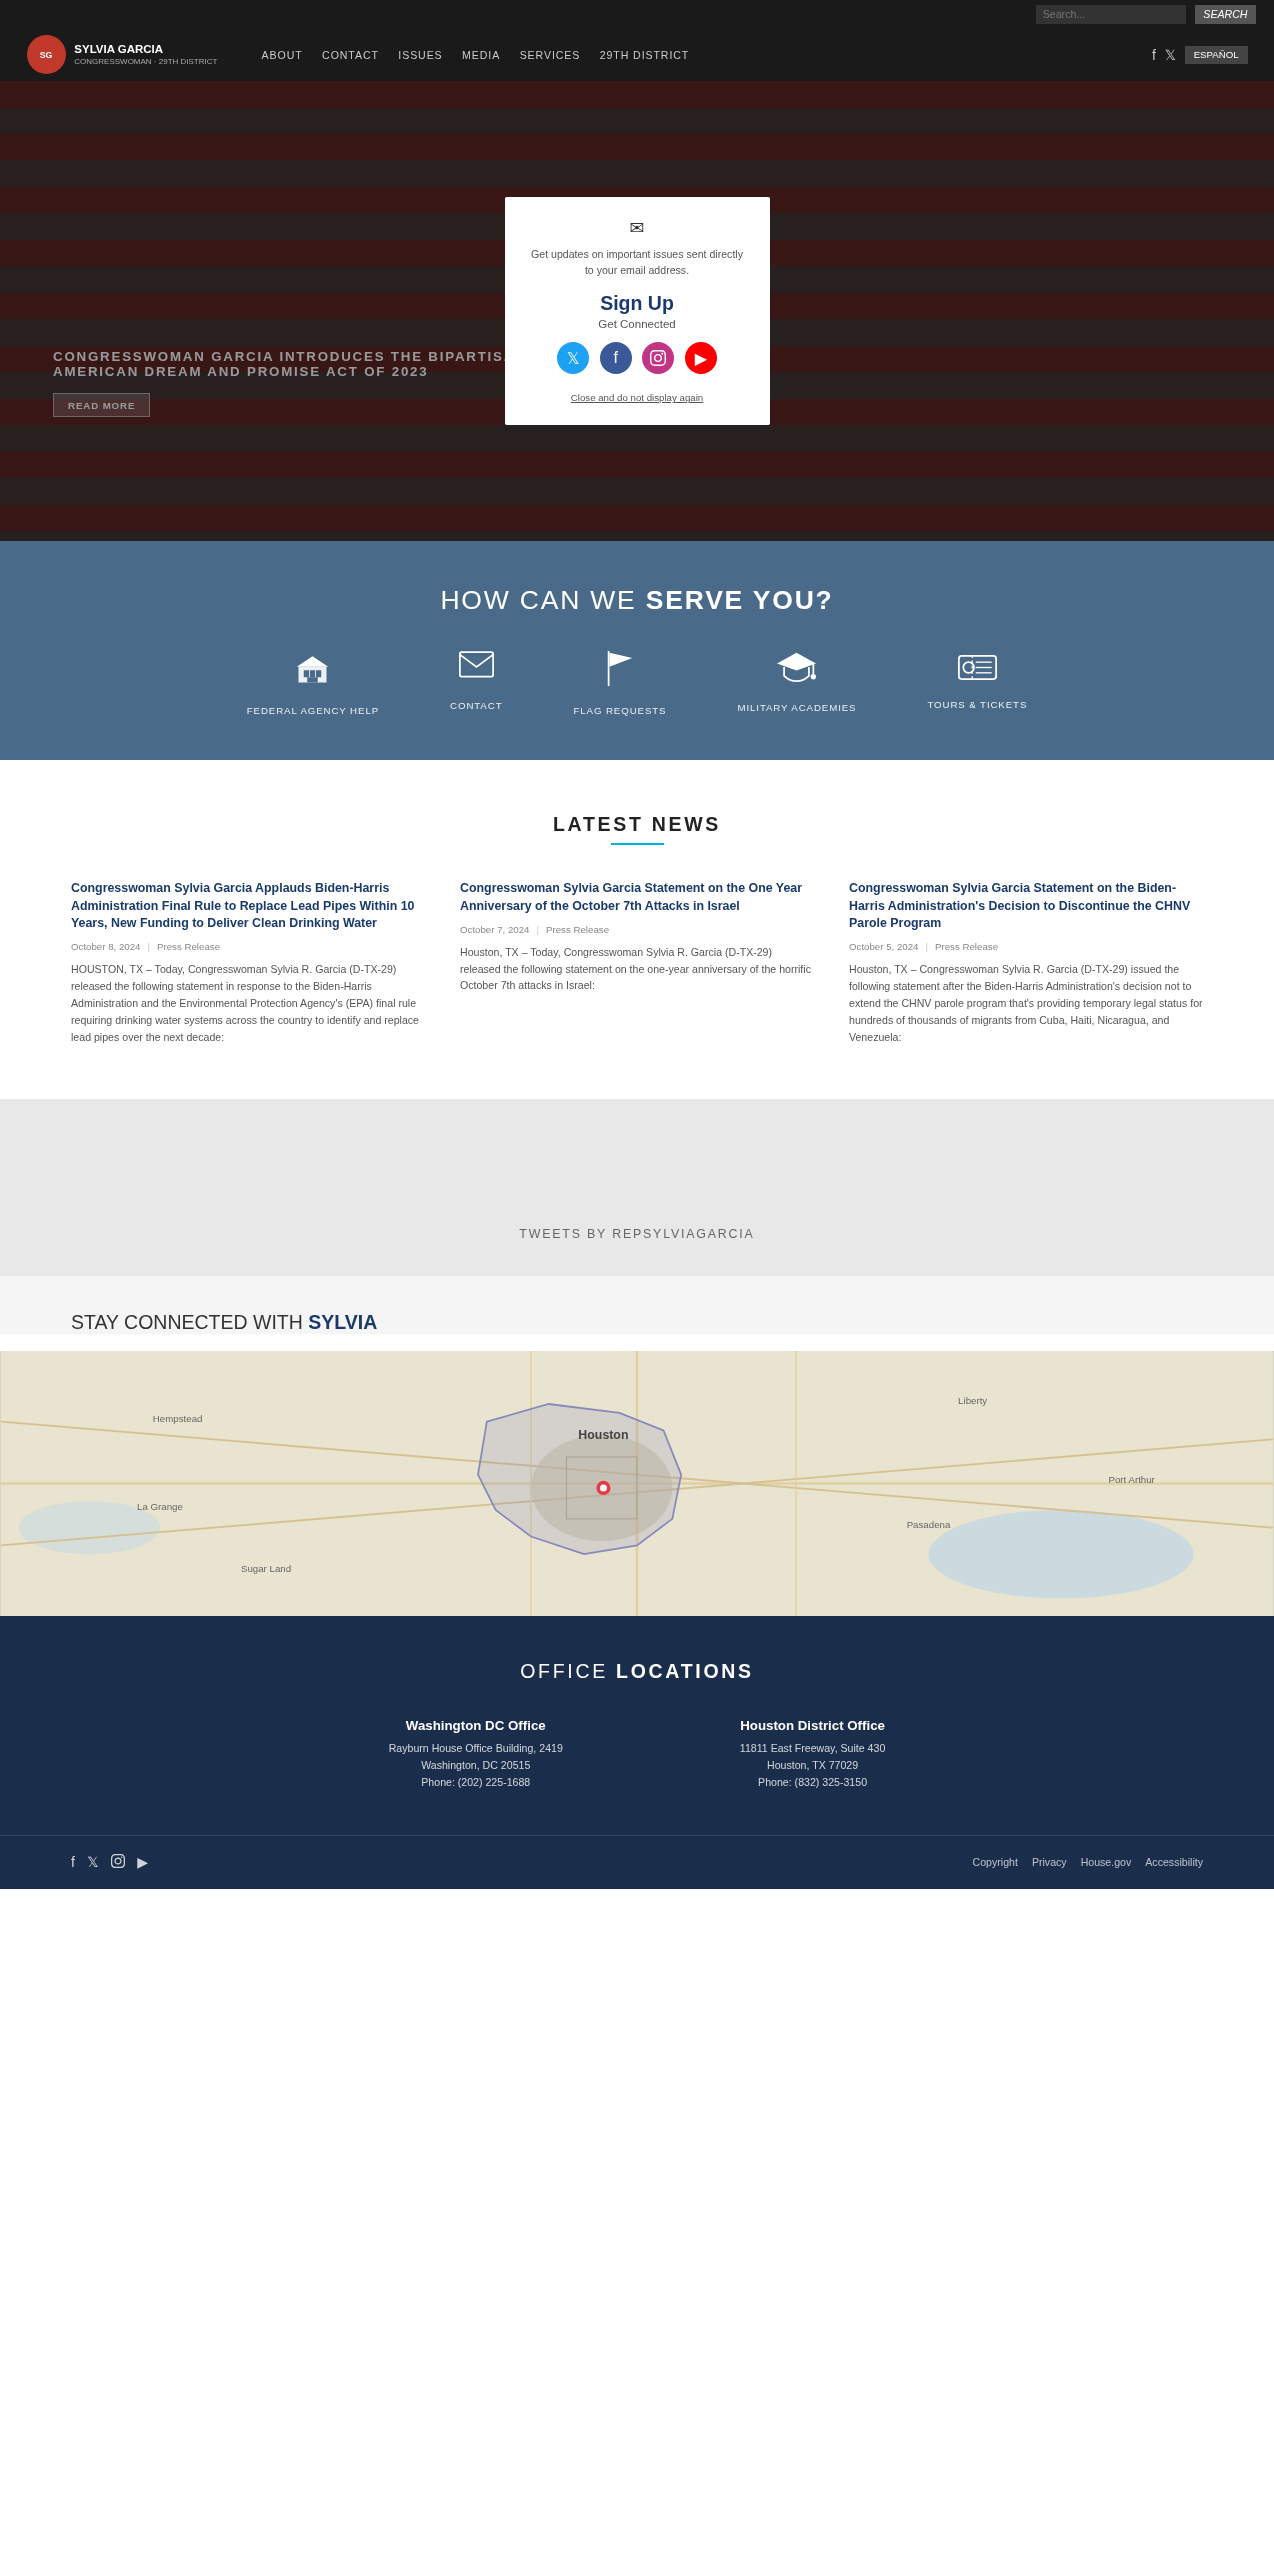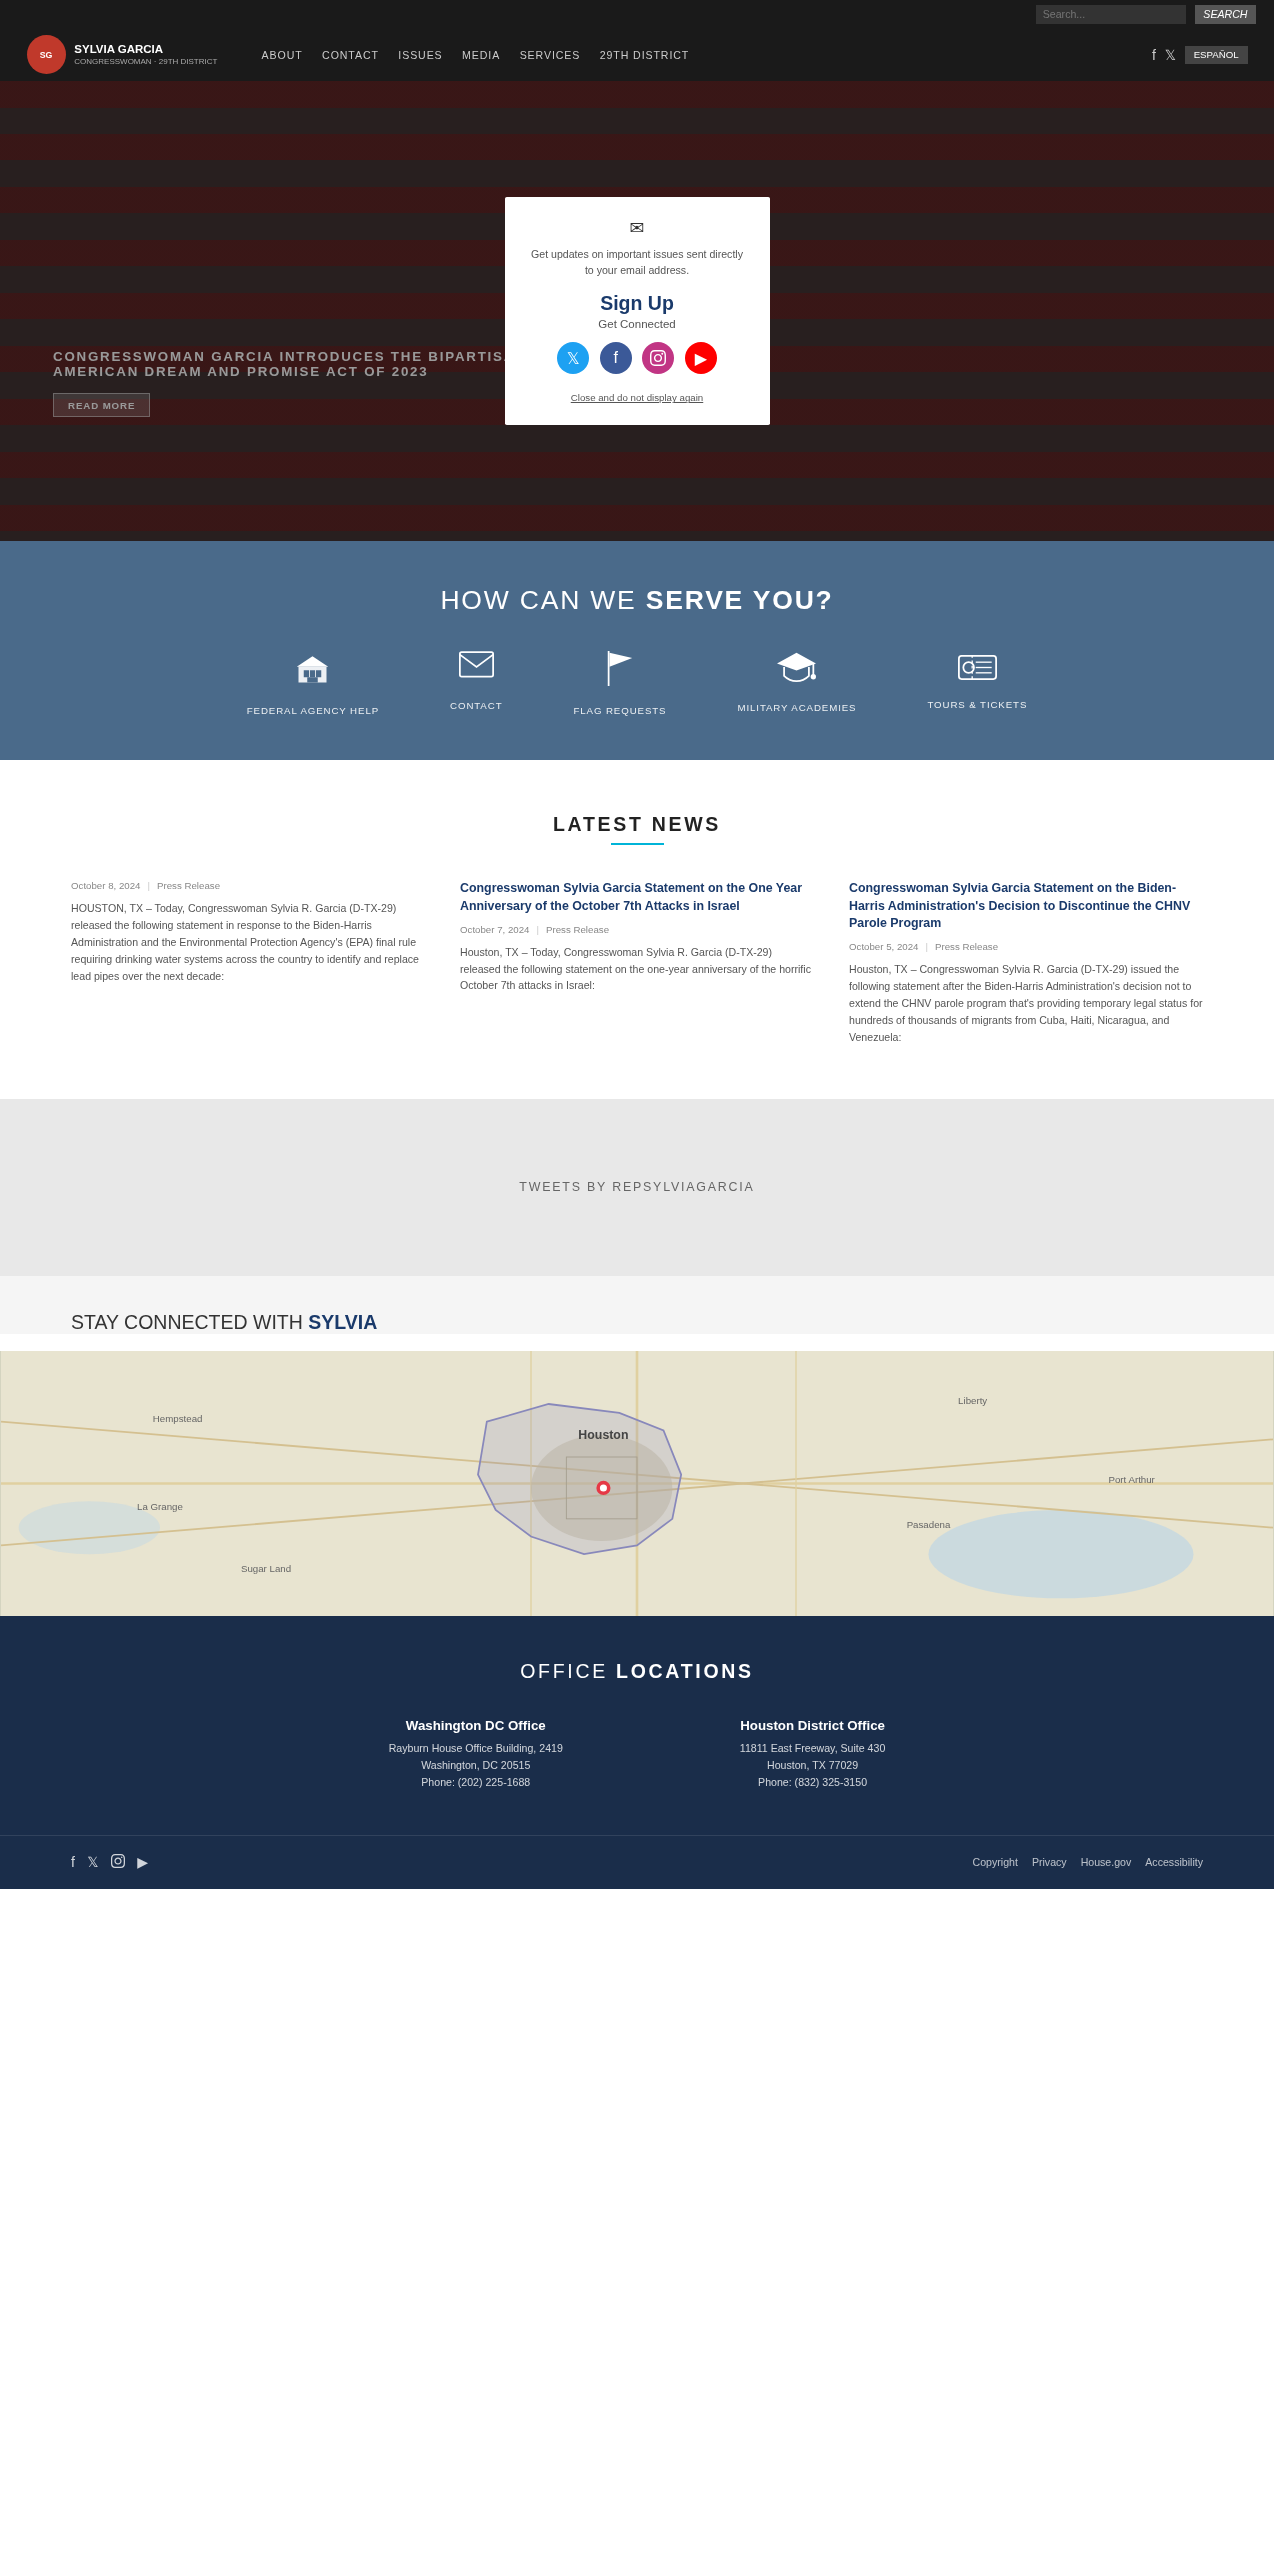--- a/index.html
+++ b/index.html
@@ -329,21 +329,21 @@
       color: #555;
       line-height: 1.6;
     }
 
     
     .tweets-section {
       background: #e8e8e8;
       padding: 35px 71px;
       min-height: 177px;
       display: flex;
-      align-items: center;
+      align-items: flex-end;
       justify-content: center;
     }
     .tweets-title {
       font-size: 12.4px;
       color: #666;
       text-transform: uppercase;
       letter-spacing: 1.8px;
     }
 
     
@@ -579,20 +579,21 @@
     </div>
   </div>
 </div>
 
 <div class="news-section">
   <div class="news-title">LATEST NEWS</div>
   <div class="news-underline"></div>
   <div class="news-grid">
 
     <div class="news-item">
+      <h3>Congresswoman Sylvia Garcia Applauds Biden-Harris Administration Final Rule to Replace Lead Pipes Within 10 Years, New Funding to Deliver Clean Drinking Water</h3>
       <div class="news-meta">
         <span>October 8, 2024</span>
         <span class="separator">|</span>
         <span class="tag">Press Release</span>
       </div>
       <div class="news-body">HOUSTON, TX – Today, Congresswoman Sylvia R. Garcia (D-TX-29) released the following statement in response to the Biden-Harris Administration and the Environmental Protection Agency's (EPA) final rule requiring drinking water systems across the country to identify and replace lead pipes over the next decade:</div>
     </div>
 
     <div class="news-item">
       <h3>Congresswoman Sylvia Garcia Statement on the One Year Anniversary of the October 7th Attacks in Israel</h3>

